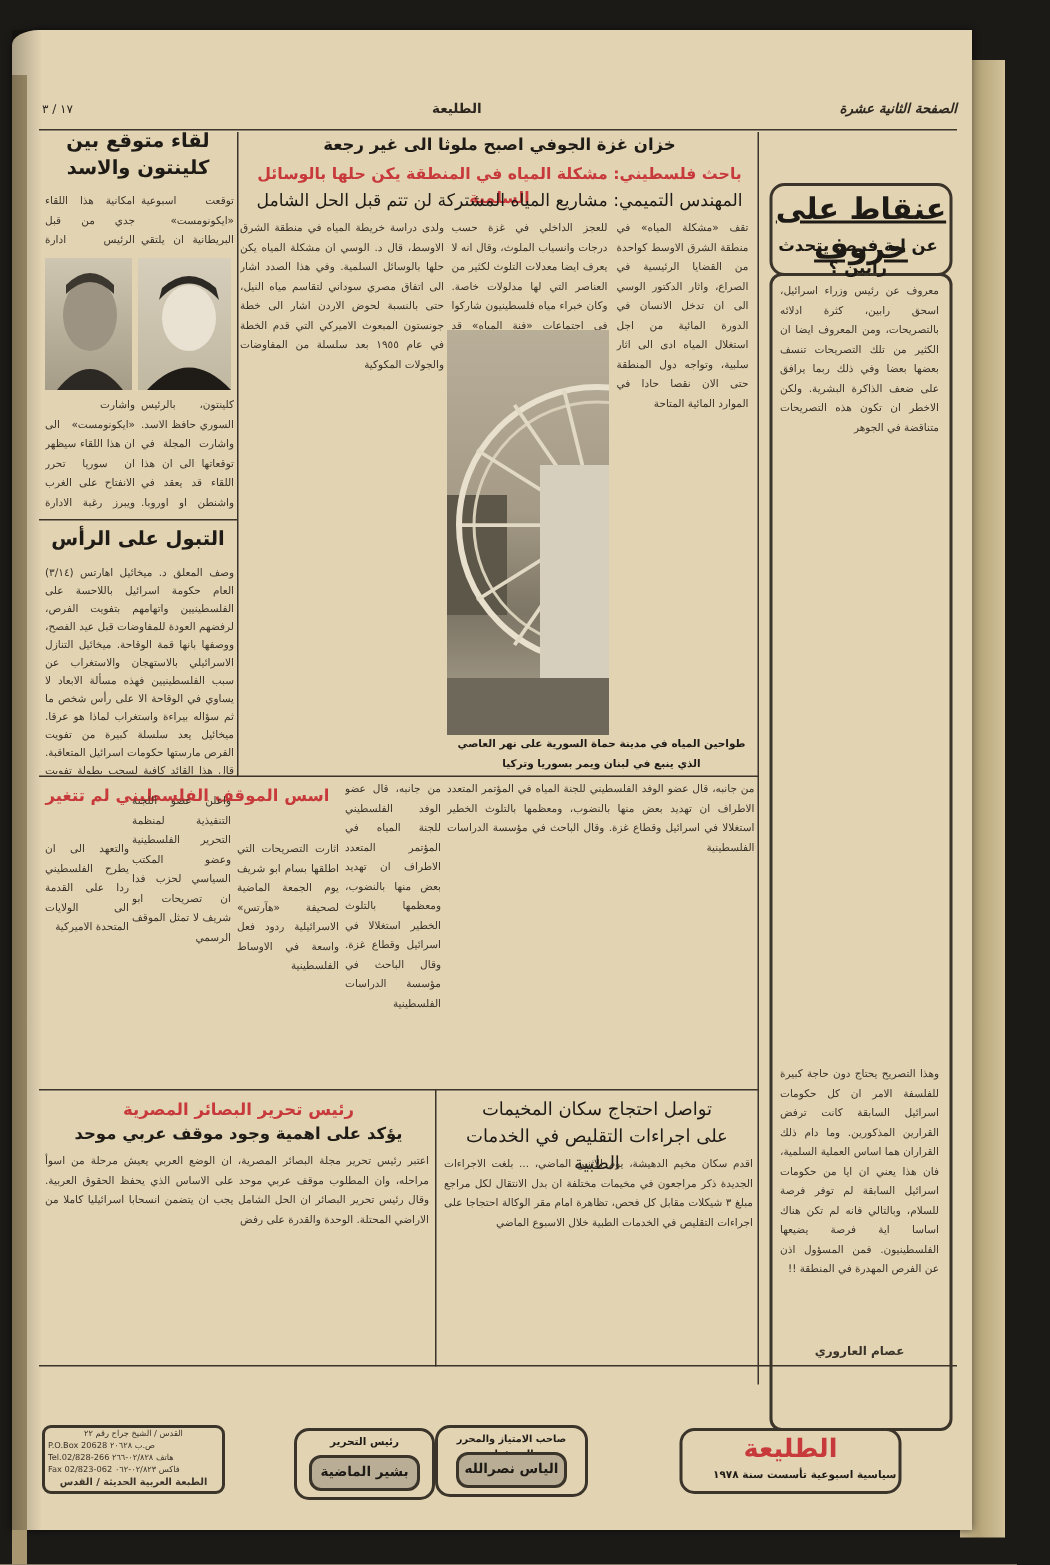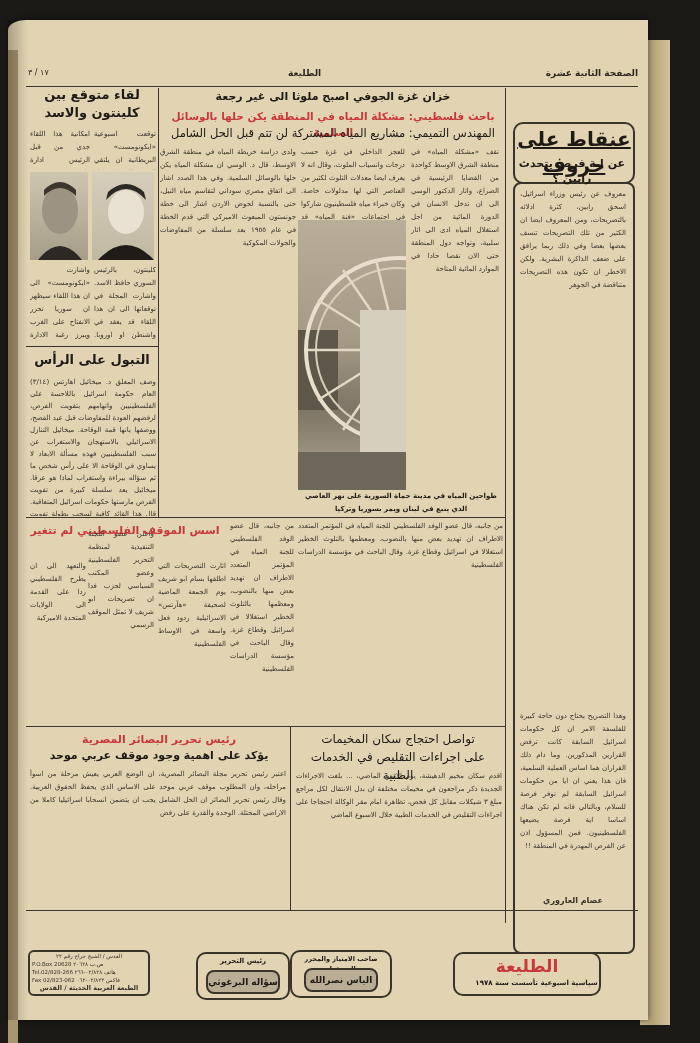--- a/index.html
+++ b/index.html
@@ -2,21 +2,21 @@
 <html><head>
 <meta charset="utf-8">
 <style>
   html,body{margin:0;padding:0;}
   body{width:700px;height:1043px;background:#1c1a17;position:relative;overflow:hidden;font-family:"DejaVu Sans",sans-serif;}
   .page{position:absolute;left:8px;top:20px;width:640px;height:1000px;background:#e2d3b2;box-shadow:0 0 6px rgba(0,0,0,.6);border-top-left-radius:18px 10px;}
   .page-edge{position:absolute;left:640px;top:40px;width:30px;height:985px;background:linear-gradient(90deg,#c9b78e,#b5a479 40%,#d2c29b);}
   .page-left-edge{position:absolute;left:0;top:30px;width:10px;height:1000px;background:#a89670;}
   .frame{position:absolute;left:18px;top:66px;width:612px;height:920px;border-top:1px solid #3b342a;}
   .runner{position:absolute;top:48px;left:20px;width:610px;height:14px;font-size:9px;color:#2d2720;direction:rtl;}
-  .runner .r{position:absolute;right:0;top:0;font-weight:bold;}
+  .runner .r{position:absolute;right:0;top:0;font-style:italic;font-weight:bold;}
   .runner .c{position:absolute;left:260px;top:0;font-weight:bold;}
   .runner .l{position:absolute;left:0;top:0;font-size:8px;}
   .vline{position:absolute;background:#3b342a;width:1px;}
   .hline{position:absolute;background:#3b342a;height:1px;}
   .txt{position:absolute;direction:rtl;text-align:justify;color:#3a332a;font-size:7px;line-height:13px;overflow:hidden;}
   .txt p{margin:0;}
   .head{position:absolute;direction:rtl;text-align:center;font-weight:bold;color:#1e1a15;}
   .red{color:#c8393b;}
   .photo{position:absolute;background:#8c8270;overflow:hidden;}
   .box{position:absolute;border:2px solid #3b342a;border-radius:10px;margin-top:32px;}
@@ -139,21 +139,21 @@
   <div class="box" style="left:20px;top:898px;width:118px;height:42px;border-radius:6px;">
     <div class="txt" style="left:2px;top:0;width:114px;height:10px;font-size:5.5px;line-height:9px;text-align:center;">القدس / الشيخ جراح رقم ٢٢</div>
     <div class="txt" style="left:2px;top:8px;width:114px;height:9px;font-size:5.5px;line-height:8px;direction:ltr;text-align:left;">P.O.Box 20628  ص.ب ٢٠٦٢٨</div>
     <div class="txt" style="left:2px;top:16px;width:114px;height:9px;font-size:5.5px;line-height:8px;direction:ltr;text-align:left;">Tel.02/828-266  هاتف ٠٢/٨٢٨-٢٦٦</div>
     <div class="txt" style="left:2px;top:24px;width:114px;height:9px;font-size:5.5px;line-height:8px;direction:ltr;text-align:left;">Fax 02/823-062  فاكس ٠٢/٨٢٣-٠٦٢</div>
     <div class="txt" style="left:2px;top:31px;width:114px;height:10px;font-size:6.5px;line-height:10px;text-align:center;font-weight:bold;">الطبعة العربية الحديثة / القدس</div>
   </div>
 
   <div class="box" style="left:188px;top:900px;width:90px;height:44px;">
     <div class="head" style="left:0;top:2px;width:90px;font-size:7px;line-height:10px;">رئيس التحرير</div>
-    <div class="pill" style="left:8px;top:16px;width:70px;height:20px;font-size:9px;line-height:20px;">سؤاله البرغوثي</div>
+    <div class="pill" style="left:8px;top:16px;width:70px;height:20px;font-size:9px;line-height:20px;">بشير الماضية</div>
   </div>
 
   <div class="box" style="left:282px;top:898px;width:98px;height:44px;">
     <div class="head" style="left:0;top:2px;width:98px;font-size:6.5px;line-height:10px;">صاحب الامتياز والمحرر المسؤول</div>
     <div class="pill" style="left:12px;top:16px;width:70px;height:20px;font-size:9px;line-height:20px;">الياس نصرالله</div>
   </div>
 
   <div class="box" style="left:445px;top:900px;width:144px;height:40px;">
     <div class="head red" style="left:0;top:1px;width:144px;font-size:17px;line-height:22px;">الطليعة</div>
     <div class="head" style="left:0;top:23px;width:163px;font-size:7px;line-height:12px;">سياسية اسبوعية تأسست سنة ١٩٧٨</div>

